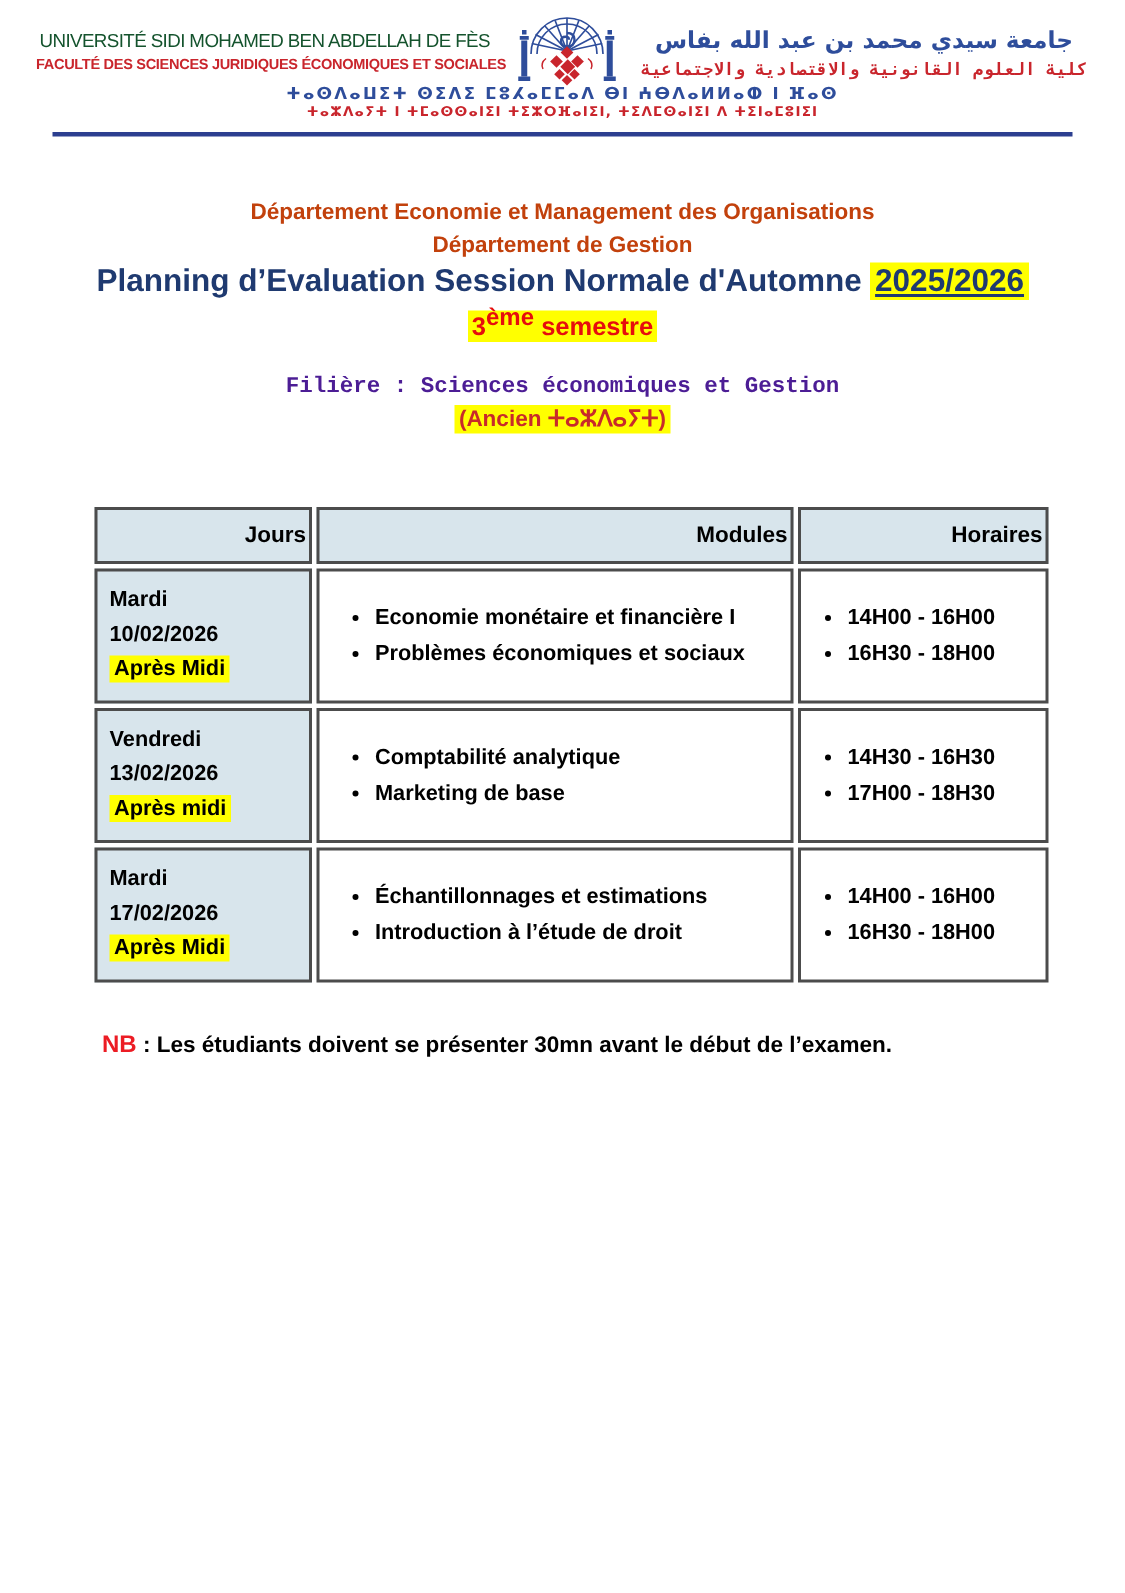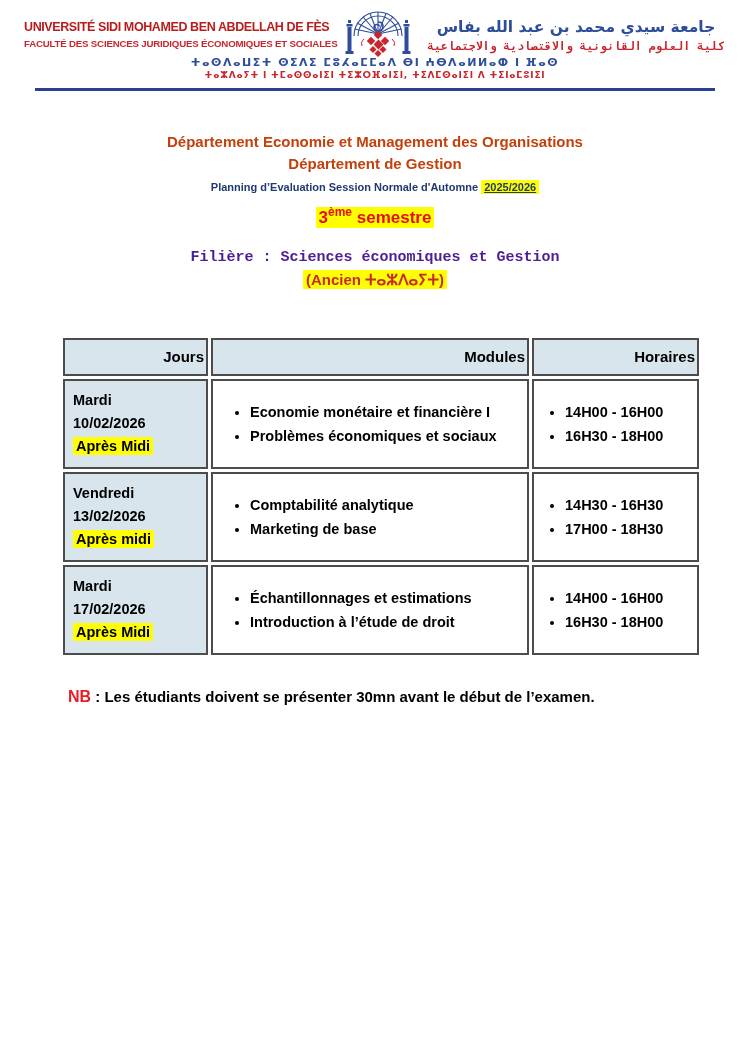--- a/index.html
+++ b/index.html
@@ -6,41 +6,41 @@
   body{
     width:750px;height:1062px;background:#ffffff;
     font-family:"Liberation Sans",sans-serif;color:#000;
     position:relative;overflow:hidden;
   }
   .page{position:relative;width:750px;height:1062px;}
 
   
   .head-row{display:flex;justify-content:space-between;align-items:flex-start;padding:8px 24px 0 24px;}
   .head-left{width:305px;text-align:center;padding-top:12px;}
-  .uni-fr{color:#b91c1c;font-weight:bold;font-size:12.5px;letter-spacing:-0.4px;white-space:nowrap;}
+  .uni-fr{color:#14532d;font-weight:normal;font-size:12.5px;letter-spacing:-0.4px;white-space:nowrap;}
   .fac-fr{color:#c9252c;font-weight:bold;font-size:9.7px;letter-spacing:-0.2px;margin-top:4px;white-space:nowrap;}
   .logo-box{width:84px;height:50px;flex:0 0 auto;}
   .head-right{width:300px;text-align:center;padding-top:10px;direction:rtl;}
   .uni-ar{color:#2e4d9b;font-weight:bold;font-size:15.5px;font-family:"DejaVu Sans",sans-serif;white-space:nowrap;}
   .fac-ar{color:#c9252c;font-weight:bold;font-size:11.5px;font-family:Liberation Mono, monospace;margin-top:3px;white-space:nowrap;}
   .tif1{margin-top:-2px;text-align:center;color:#2e4d9b;font-weight:bold;font-size:11px;
         letter-spacing:1.5px;font-family:"DejaVu Sans",sans-serif;}
   .tif2{margin-top:1px;text-align:center;color:#c9252c;font-weight:bold;font-size:9px;
         letter-spacing:0.8px;font-family:"DejaVu Sans",sans-serif;}
   .head-rule{margin:8px 35px 0 35px;height:0;border-top:3px solid #2c3f90;}
 
   
   .titles{margin-top:40px;text-align:center;}
   .t-dept{color:#c2410c;font-weight:bold;font-size:15px;line-height:22px;}
-  .t-planning{color:#1f3a70;font-weight:bold;font-size:11px;line-height:23px;margin-top:1px;}
+  .t-planning{color:#1f3a70;font-weight:bold;font-size:21px;line-height:23px;margin-top:1px;}
   .t-sem{font-weight:bold;font-size:17px;line-height:26px;color:#e60d0d;}
   .t-filiere{color:#4c1d95;font-weight:bold;font-size:15px;margin-top:16px;line-height:22px;font-family:Liberation Mono, monospace;}
   .t-ancien{font-weight:bold;font-size:15px;line-height:22px;}
   .hl{background:#ffff00;padding:1px 3px;}
-  .t-sem sup{font-size:12px;vertical-align:super;}
+  .t-sem sup{font-size:16px;vertical-align:super;}
   .u{text-decoration:underline;}
   .t-ancien .hl{color:#c82a2a;}
 
   
   table.plan{
     margin:44px 0 0 60px;width:630px;
     border-collapse:separate;border-spacing:3px;table-layout:fixed;
   }
   table.plan th, table.plan td{border:2px solid #4c4c4c;}
   table.plan th{

